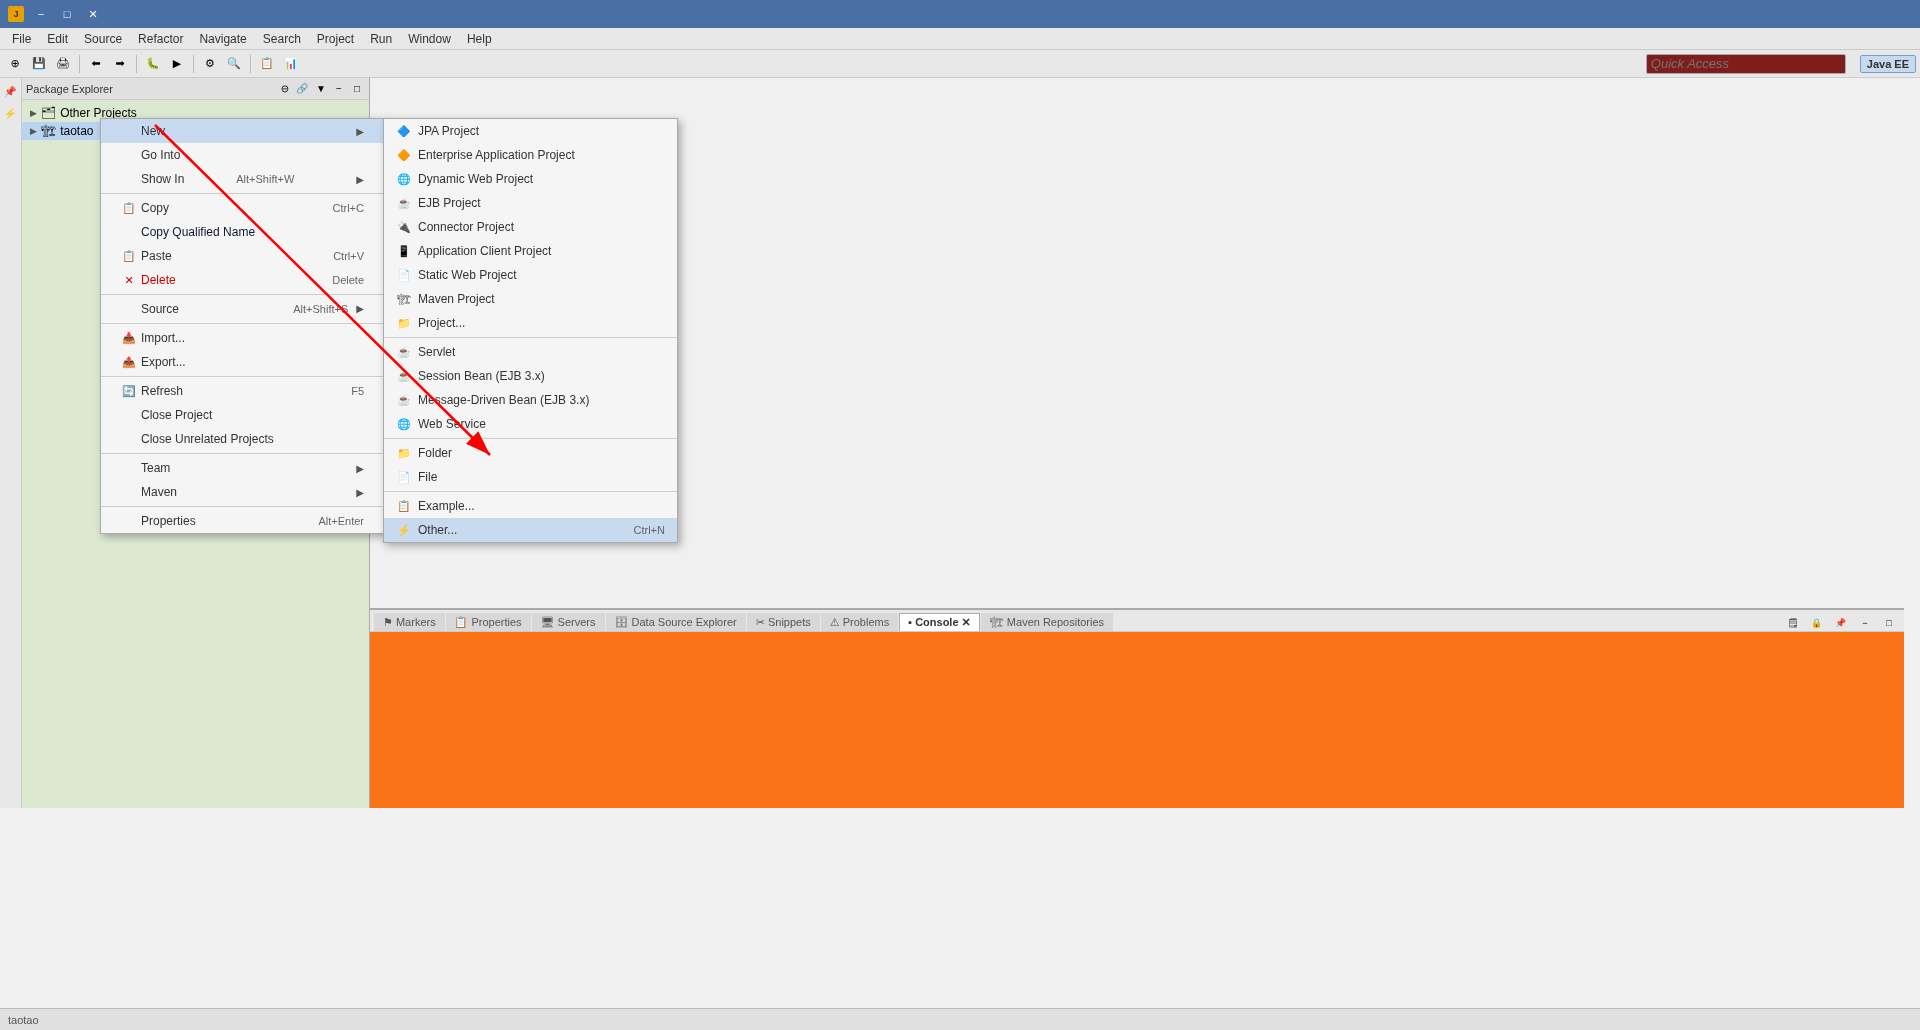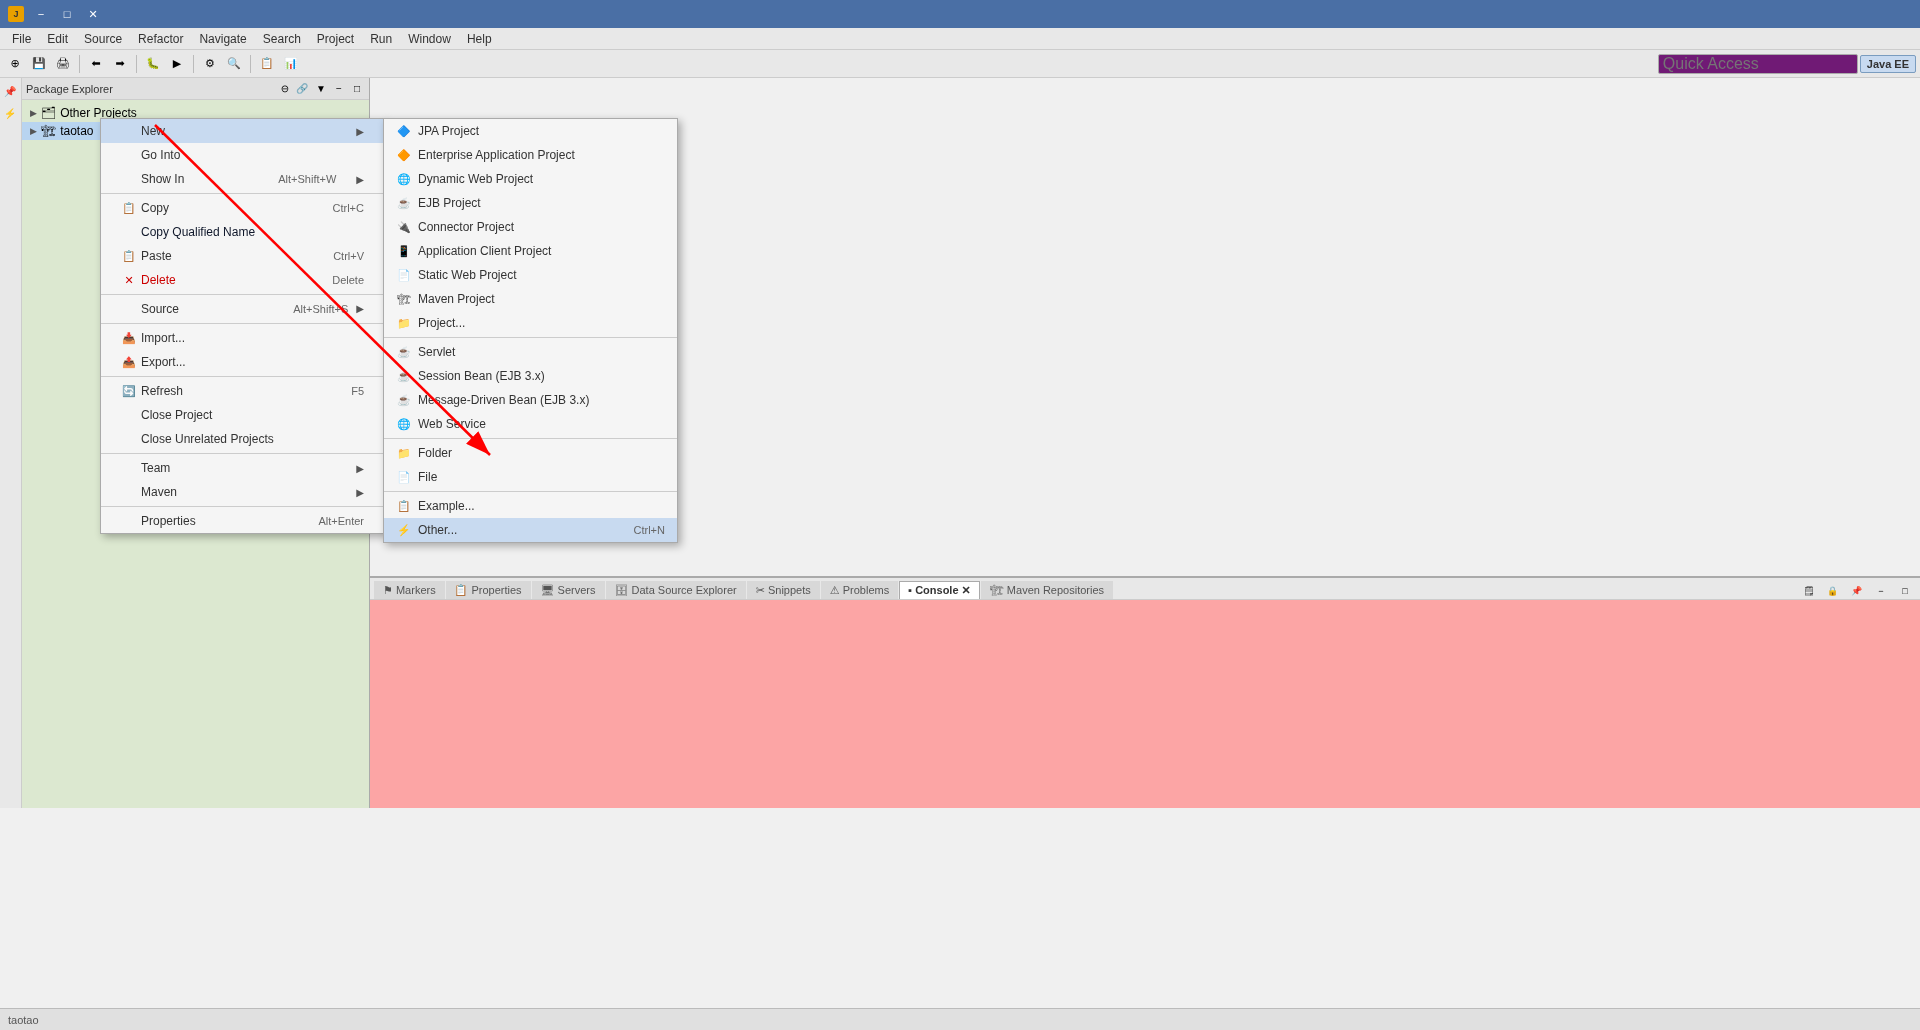--- a/index.html
+++ b/index.html
@@ -96,27 +96,28 @@
       width: 1px;
       height: 18px;
       background: #bbb;
       margin: 0 3px;
     }
     #quick-access-box {
       margin-left: auto;
       width: 200px;
       height: 20px;
       border: 1px solid #aaa;
-      background: #701a75;
+      background: #7f1d1d;
       padding: 0 4px;
-      font-size: 16px;
+      font-size: 13px;
       color: #999;
+      font-style: italic;
     }
     #perspective-btn {
-      margin-left: 0;
+      margin-left: 12px;
       padding: 2px 6px;
       background: #c8daf0;
       border: 1px solid #7a9cbf;
       font-size: 11px;
       cursor: pointer;
       border-radius: 2px;
       color: #333;
       font-weight: bold;
     }
 
@@ -206,23 +207,23 @@
       background: #f5f5f5;
       display: flex;
       flex-direction: column;
     }
 
     
     #bottom-panel {
       position: absolute;
       bottom: 0;
       left: 22px;
-      right: 0;
-      height: 232px;
-      background: #fca5a5;
+      right: 16px;
+      height: 200px;
+      background: #f97316;
       border-top: 2px solid #aaa;
     }
     #bottom-panel-tabs {
       background: #e8e8e8;
       height: 22px;
       display: flex;
       align-items: flex-end;
       border-bottom: 1px solid #ccc;
       padding: 0 4px;
     }
@@ -484,21 +485,21 @@
 <div id="context-menu">
   <div class="ctx-item highlighted">
     <span class="ctx-left"><span class="icon-placeholder"></span>New</span>
     <span class="arrow">▶</span>
   </div>
   <div class="ctx-item">
     <span class="ctx-left"><span class="icon-placeholder"></span>Go Into</span>
   </div>
   <div class="ctx-item">
     <span class="ctx-left"><span class="icon-placeholder"></span>Show In</span>
-    <span style="display:flex;gap:20px;align-items:center;">
+    <span style="display:flex;gap:62px;align-items:center;">
       <span class="shortcut">Alt+Shift+W</span>
       <span class="arrow">▶</span>
     </span>
   </div>
   <div class="ctx-separator"></div>
   <div class="ctx-item">
     <span class="ctx-left"><span class="icon-placeholder">📋</span>Copy</span>
     <span class="shortcut">Ctrl+C</span>
   </div>
   <div class="ctx-item disabled">

